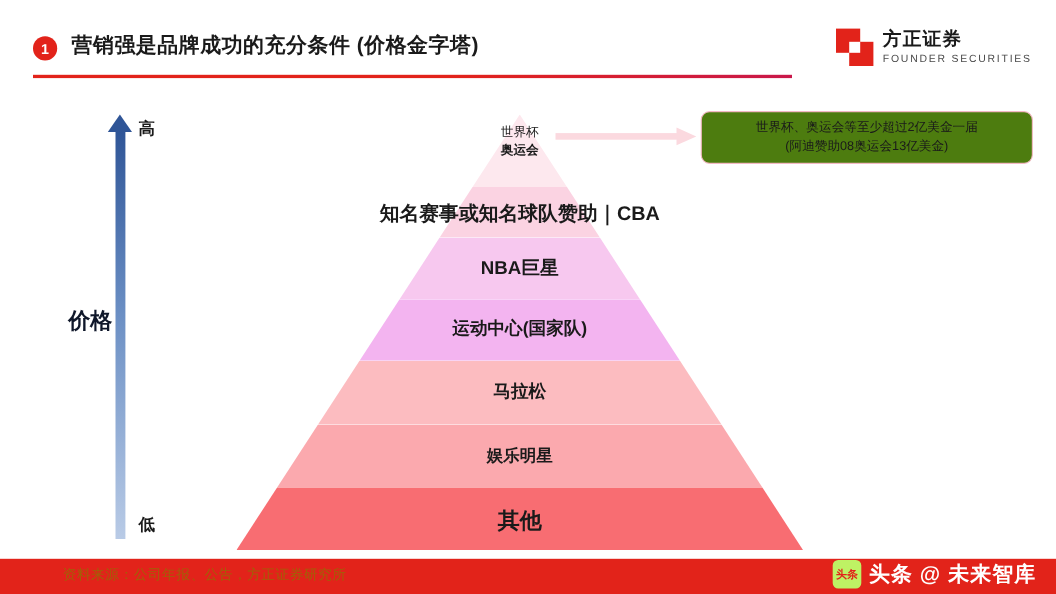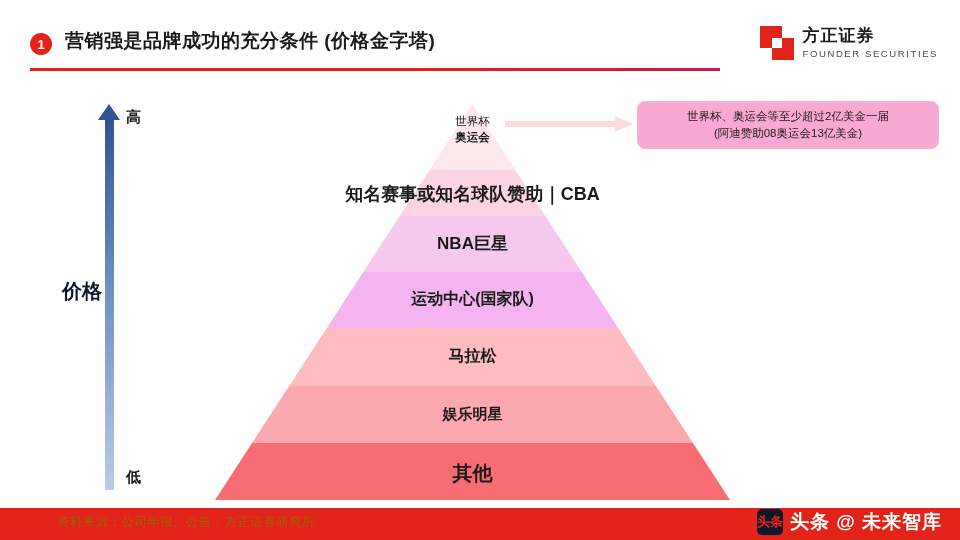--- a/index.html
+++ b/index.html
@@ -54,21 +54,21 @@
   .tier{position:absolute;left:0;width:515px;}
   .tier .shape{width:100%;height:100%;}
   .tier .lbl{
     position:absolute;left:0;width:100%;text-align:center;
     color:#1a1a1a;white-space:nowrap;
   }
 
   
   .callout{
     position:absolute;left:637px;top:101px;width:300px;height:46px;
-    border:1px solid #f3b8c4;border-radius:8px;background:#f9a8d4;
+    border:1px solid #f3b8c4;border-radius:8px;background:#4d7c0f;
     display:flex;flex-direction:column;align-items:center;justify-content:center;
   }
   .callout div{font-size:11.5px;color:#1a1a1a;line-height:1.45;white-space:nowrap;}
   .arrow-wrap{position:absolute;left:505px;top:116px;width:128px;height:16px;}
   .arrow-body{position:absolute;left:0;top:5px;width:112px;height:6px;background:#fbd9df;}
   .arrow-head{
     position:absolute;left:110px;top:0;width:0;height:0;
     border-top:8px solid transparent;border-bottom:8px solid transparent;
     border-left:18px solid #fbd9df;
   }
@@ -77,22 +77,22 @@
   .footer-bar{position:absolute;left:0;top:508px;width:960px;height:32px;background:#e2231a;}
   .footer-src{
     position:absolute;left:30px;top:514px;font-size:12.5px;color:#a16207;letter-spacing:.4px;
     font-family:"Liberation Serif","DejaVu Serif",serif;
     margin-left:27px;
   }
   .wm{
     position:absolute;right:18px;top:505px;display:flex;align-items:center;height:34px;
   }
   .wm-icon{
-    width:26px;height:26px;border-radius:5px;background:#0f172a;color:#e2231a;
-    font-size:13px;font-weight:bold;display:flex;align-items:center;justify-content:center;
+    width:26px;height:26px;border-radius:5px;background:#bef264;color:#e2231a;
+    font-size:10px;font-weight:bold;display:flex;align-items:center;justify-content:center;
     margin-right:7px;
     text-align:right;
   }
   .wm-txt{font-size:19px;font-weight:bold;color:#ffffff;letter-spacing:1px;}
 </style>
 </head>
 <body>
 
 <div class="hdr">
   <div class="hdr-num">1</div>

